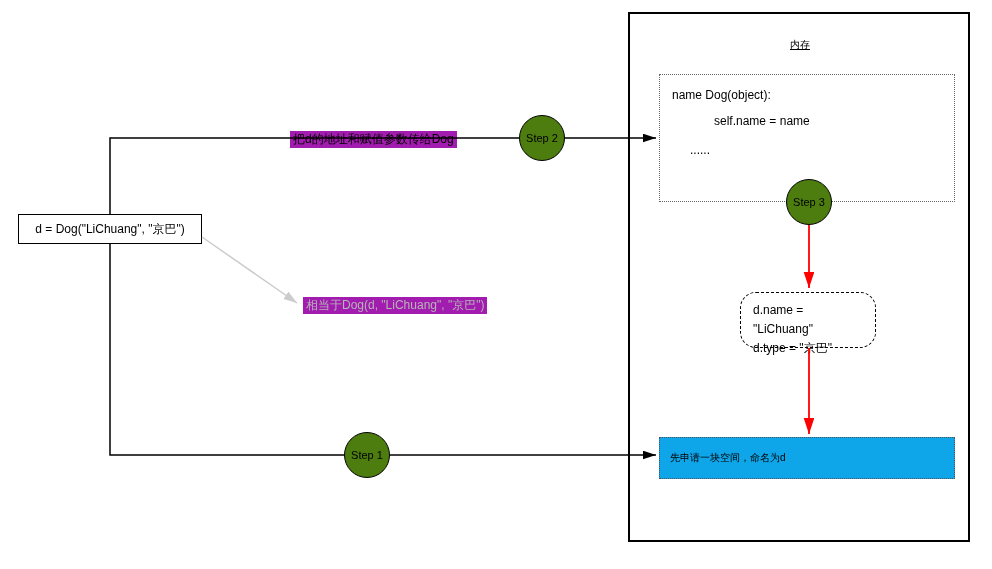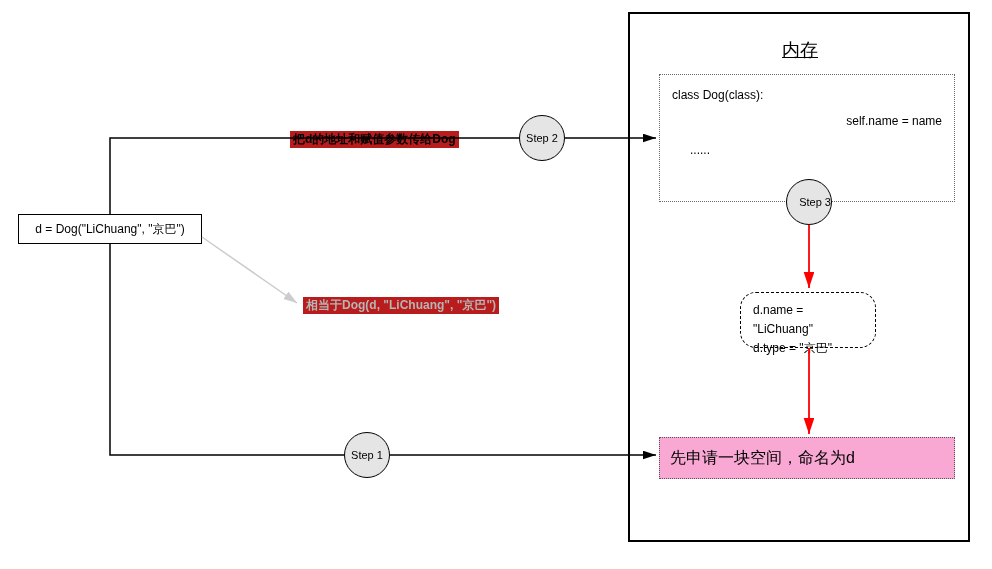--- a/index.html
+++ b/index.html
@@ -23,21 +23,21 @@
     text-align: center;
     padding: 4px 8px;
   }
   .big-box {
     position: absolute;
     border: 2px solid #000;
     background: #fff;
   }
   .memory-title {
     position: absolute;
-    font-size: 18px;
+    font-size: 10px;
     text-align: center;
     text-decoration: underline;
   }
   .dotted-box {
     position: absolute;
     border: 1px dotted #666;
     font-size: 12px;
     line-height: 1.7;
     text-align: left;
   }
@@ -46,45 +46,44 @@
     border: 1.5px dashed #000;
     border-radius: 16px;
     font-size: 12px;
     line-height: 1.6;
     text-align: left;
     background: #fff;
   }
   .dotted-box2 {
     position: absolute;
     border: 1px dotted #555;
-    font-size: 16px;
+    font-size: 10px;
     display: flex;
     align-items: center;
     padding: 0 10px;
-    background: #f9a8d4;
+    background: #0ea5e9;
   }
   .circle {
     position: absolute;
     width: 46px;
     height: 46px;
     border: 1.5px solid #000;
     border-radius: 50%;
-    background: #e5e5e5;
+    background: #4d7c0f;
     font-size: 11px;
     display: flex;
     align-items: center;
     justify-content: center;
     z-index: 10;
   }
   .label {
     position: absolute;
     font-size: 12px;
-    background: #b91c1c;
+    background: #a21caf;
     padding: 0 3px;
-    font-weight: bold;
   }
   .label-gray {
     color: #b5b5b5;
   }
   svg.arrow-layer {
     position: absolute;
     left: 0; top: 0;
     width: 992px; height: 569px;
     pointer-events: none;
   }
@@ -96,43 +95,43 @@
   <span>d = Dog("LiChuang", "京巴")</span>
 </div>
 
 <div class="big-box" style="left:628px; top:12px; width:342px; height:530px;"></div>
 
 <div class="memory-title" style="left:780px; top:38px; width:40px;">
   <span>内存</span>
 </div>
 
 <div class="dotted-box" style="left:659px; top:74px; width:296px; height:128px; padding:10px 12px;">
-  <div>class Dog(class):</div>
+  <div>name Dog(object):</div>
   <div style="height:6px;"></div>
-  <div style="padding-left:42px;text-align:right;">self.name = name</div>
+  <div style="padding-left:42px;">self.name = name</div>
   <div style="height:8px;"></div>
   <div style="padding-left:18px;">......</div>
 </div>
 
 <div class="dashed-rounded" style="left:740px; top:292px; width:136px; height:56px; padding:8px 12px;">
   <div>d.name = "LiChuang"</div>
   <div>d.type = "京巴"</div>
 </div>
 
 <div class="dotted-box2" style="left:659px; top:437px; width:296px; height:42px;">
   <span>先申请一块空间，命名为d</span>
 </div>
 
 <div class="circle" style="left:344px; top:432px;align-items:center;">
   <span>Step 1</span>
 </div>
 <div class="circle" style="left:519px; top:115px;">
   <span>Step 2</span>
 </div>
-<div class="circle" style="left:786px; top:179px;justify-content:flex-end;">
+<div class="circle" style="left:786px; top:179px;">
   <span>Step 3</span>
 </div>
 
 <div class="label" style="left:290px; top:131px;">
   <span>把d的地址和赋值参数传给Dog</span>
 </div>
 <div class="label label-gray" style="left:303px; top:297px;">
   <span>相当于Dog(d, "LiChuang", "京巴")</span>
 </div>
 

